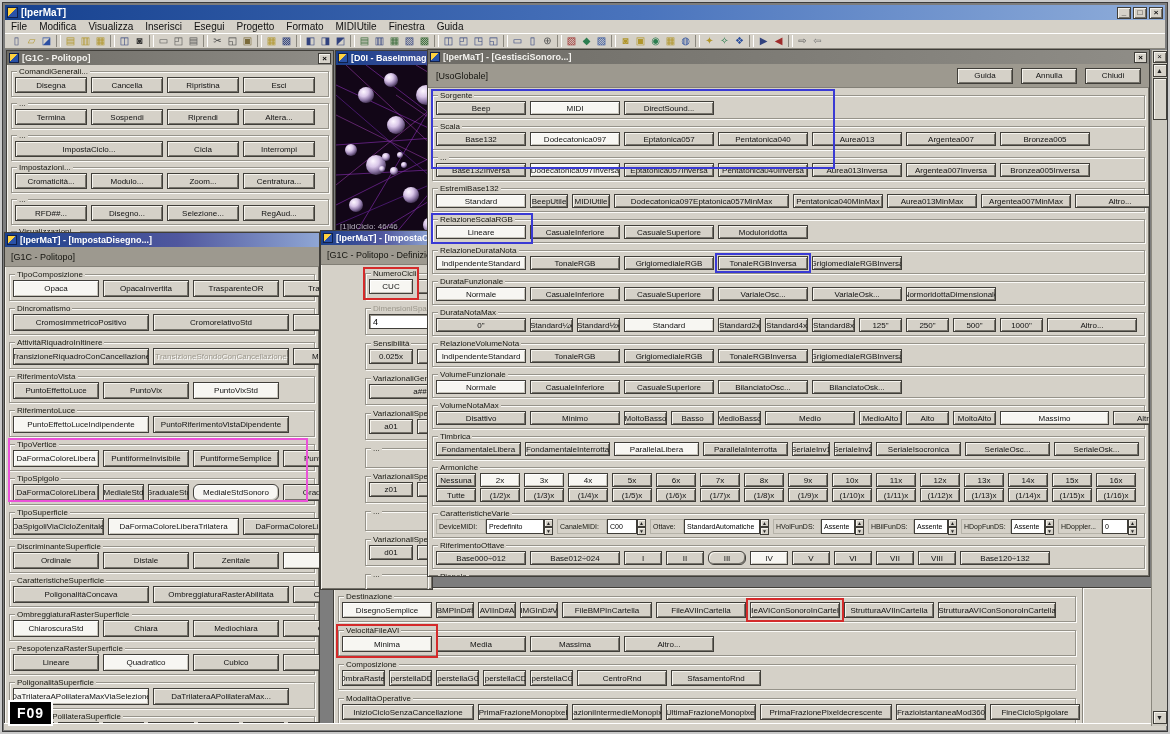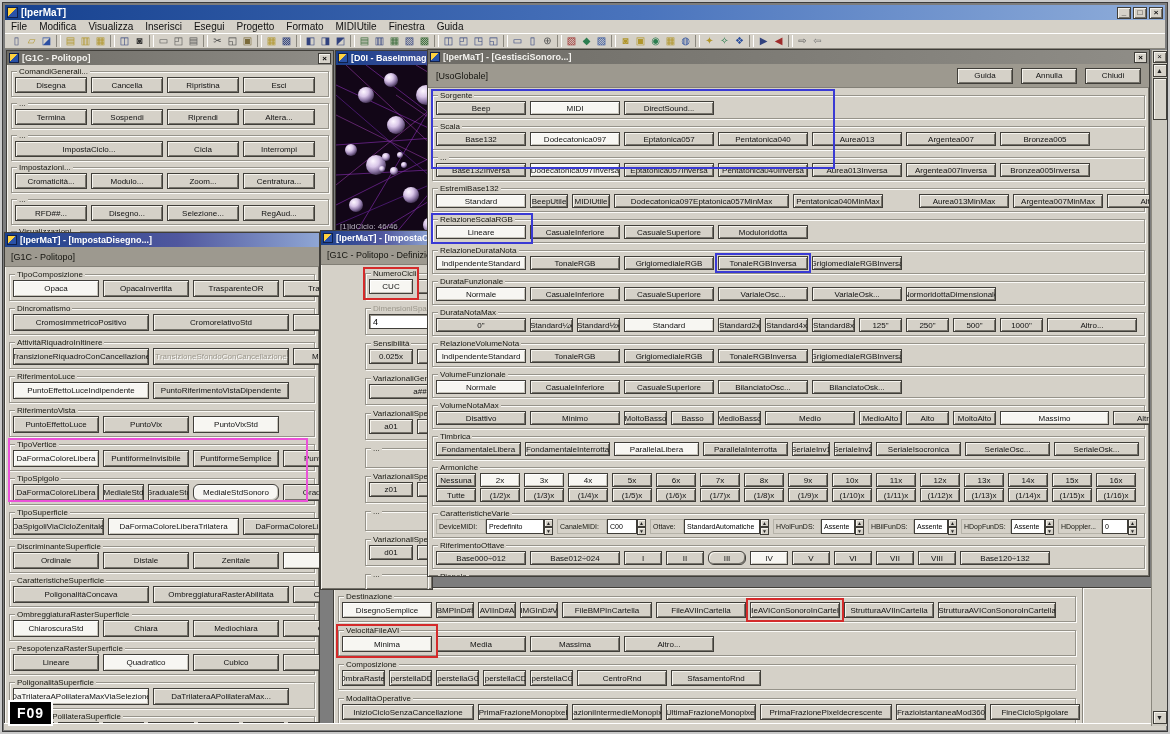--- a/index.html
+++ b/index.html
@@ -503,21 +503,21 @@
           </div>
         </div>
         <div class="grp">
           <span class="glab">EstremiBase132</span>
           <div class="brow">
             <button class="b sel" style="width: 90px;">Standard</button>
             <button class="b" style="width: 38px;">BeepUtile</button>
             <button class="b" style="width: 38px;">MIDIUtile</button>
             <button class="b" style="width: 175px;">Dodecatonica097Eptatonica057MinMax</button>
             <button class="b" style="width: 90px;">Pentatonica040MinMax</button>
-            <button class="b" style="width: 90px; margin-left: 32px;">Aurea013MinMax</button>
+            <button class="b" style="width: 90px;">Aurea013MinMax</button>
             <button class="b" style="width: 90px;">Argentea007MinMax</button>
             <button class="b" style="width: 90px;">Altro...</button>
           </div>
         </div>
         <div class="grp">
           <span class="glab">RelazioneScalaRGB</span>
           <span class="annbox c-blue" style="left: -2px; top: -7px; width: 102px; height: 31px;"></span>
           <div class="brow">
             <button class="b sel" style="width: 90px;">Lineare</button>
             <button class="b" style="width: 90px;">CasualeInferiore</button>
@@ -761,32 +761,32 @@
         </div>
         <div class="grp">
           <span class="glab">AttivitàRiquadroInItinere</span>
           <div class="brow">
             <button class="b" style="width: 136px;">TransizioneRiquadroConCancellazione</button>
             <button class="b dis" style="width: 136px;">TransizioneSfondoConCancellazione</button>
             <button class="b" style="width: 68px;">Modifica</button>
           </div>
         </div>
         <div class="grp">
-          <span class="glab">RiferimentoLuce</span>
-          <div class="brow">
-            <button class="b sel" style="width: 136px;">PuntoEffettoLuceIndipendente</button>
-            <button class="b" style="width: 136px;">PuntoRiferimentoVistaDipendente</button>
-          </div>
-        </div>
-        <div class="grp">
           <span class="glab">RiferimentoVista</span>
           <div class="brow">
             <button class="b" style="width: 86px;">PuntoEffettoLuce</button>
             <button class="b" style="width: 86px;">PuntoVix</button>
             <button class="b sel" style="width: 86px;">PuntoVixStd</button>
+          </div>
+        </div>
+        <div class="grp">
+          <span class="glab">RiferimentoLuce</span>
+          <div class="brow">
+            <button class="b sel" style="width: 136px;">PuntoEffettoLuceIndipendente</button>
+            <button class="b" style="width: 136px;">PuntoRiferimentoVistaDipendente</button>
           </div>
         </div>
         <div class="grp">
           <span class="glab">TipoVertice</span>
           <span class="annbox c-pink" style="left: -2px; top: -7px; width: 300px; height: 64px;"></span>
           <div class="brow">
             <button class="b sel" style="width: 86px;">DaFormaColoreLibera</button>
             <button class="b" style="width: 86px;">PuntiformeInvisibile</button>
             <button class="b" style="width: 86px;">PuntiformeSemplice</button>
             <button class="b" style="width: 86px;">PuntiformeS</button>

